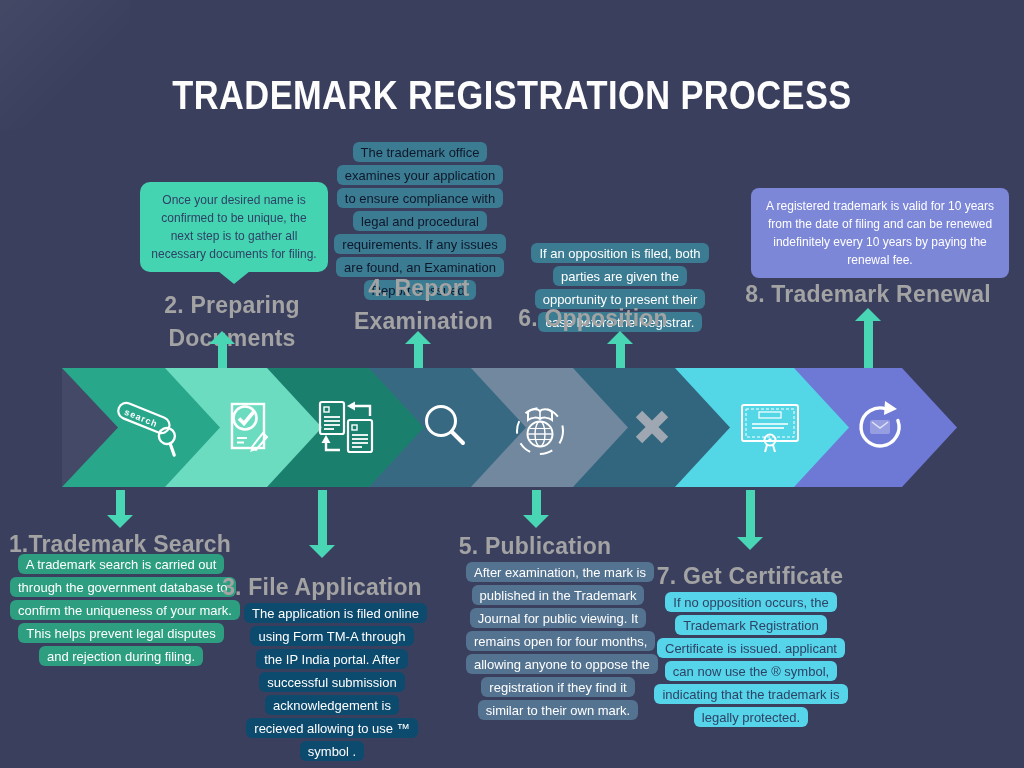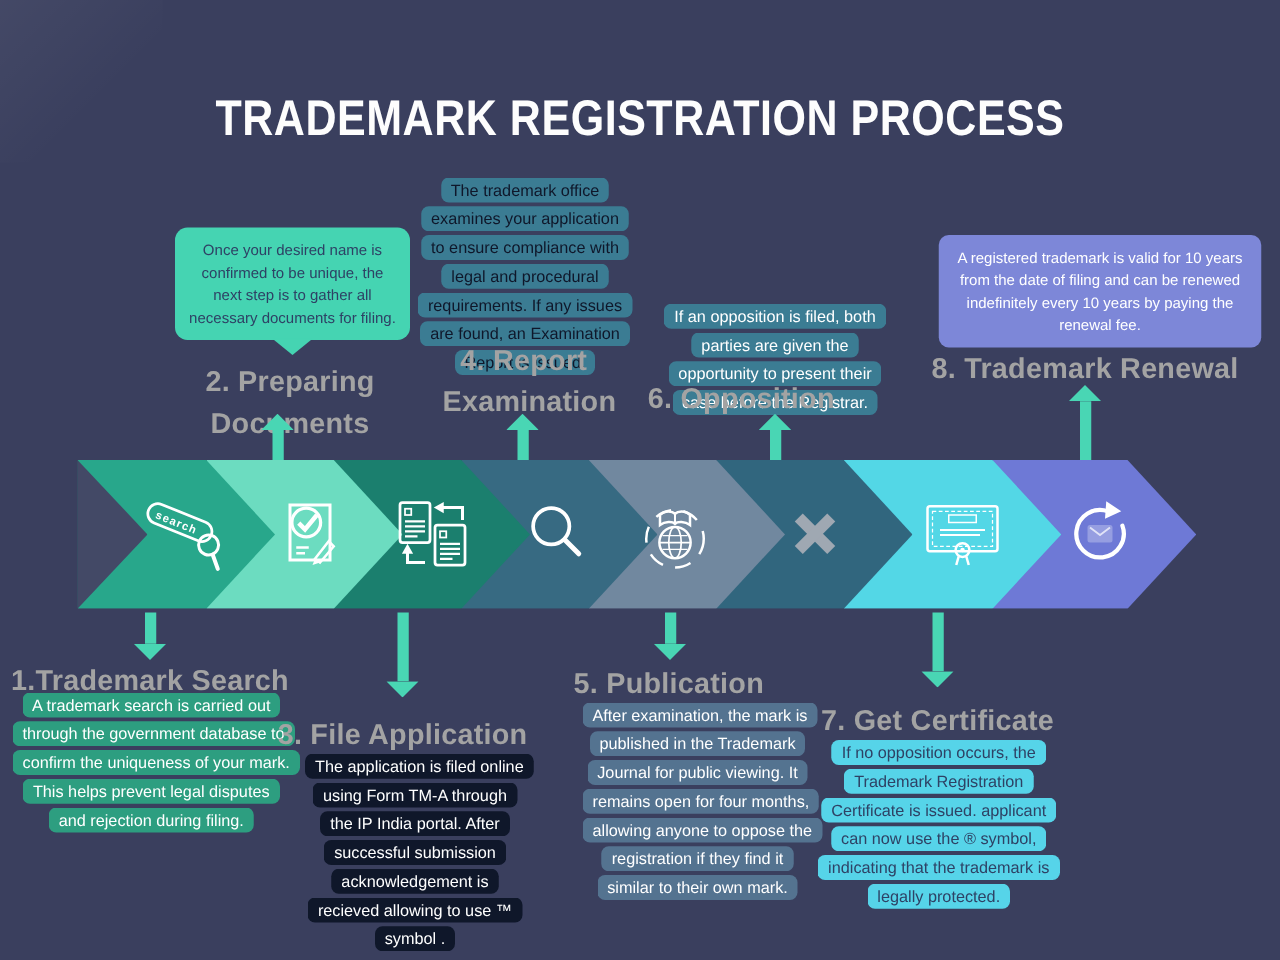--- a/index.html
+++ b/index.html
@@ -224,21 +224,21 @@
   <div class="head" style="background-color: rgb(73, 214, 180);"></div>
 </div>
 
 <div class="step-heading" style="left:0px;top:528px;width:240px;">1.Trademark Search</div>
 <div class="callout-hl" style="left:10px;top:552px;width:222px;">
   <span style="background-color: rgb(45, 158, 128); color: rgb(255, 255, 255); text-align: center;">A trademark search is carried out through the government database to confirm the uniqueness of your mark. This helps prevent legal disputes and rejection during filing.</span>
 </div>
 
 <div class="step-heading" style="left:202px;top:571px;width:240px;">3. File Application</div>
 <div class="callout-hl" style="left:244px;top:601px;width:176px;">
-  <span style="background-color: #0f172a; color: rgb(255, 255, 255);">The application is filed online using Form TM-A through the IP India portal. After successful submission acknowledgement is recieved allowing to use ™ symbol .</span>
+  <span style="background-color: #0c4a6e; color: rgb(255, 255, 255);">The application is filed online using Form TM-A through the IP India portal. After successful submission acknowledgement is recieved allowing to use ™ symbol .</span>
 </div>
 
 <div class="step-heading" style="left:415px;top:530px;width:240px;">5. Publication</div>
 <div class="callout-hl" style="left:446px;top:560px;width:184px;margin-left:20px;">
   <span style="background-color: rgb(84, 115, 144); color: rgb(255, 255, 255);">After examination, the mark is published in the Trademark Journal for public viewing. It remains open for four months, allowing anyone to oppose the registration if they find it similar to their own mark.</span>
 </div>
 
 <div class="step-heading" style="left:630px;top:560px;width:240px;">7. Get Certificate</div>
 <div class="callout-hl" style="left:650px;top:590px;width:202px;">
   <span style="background-color: rgb(86, 212, 233); color: rgb(46, 66, 101);">If no opposition occurs, the Trademark Registration Certificate is issued. applicant can now use the ® symbol, indicating that the trademark is legally protected.</span>

